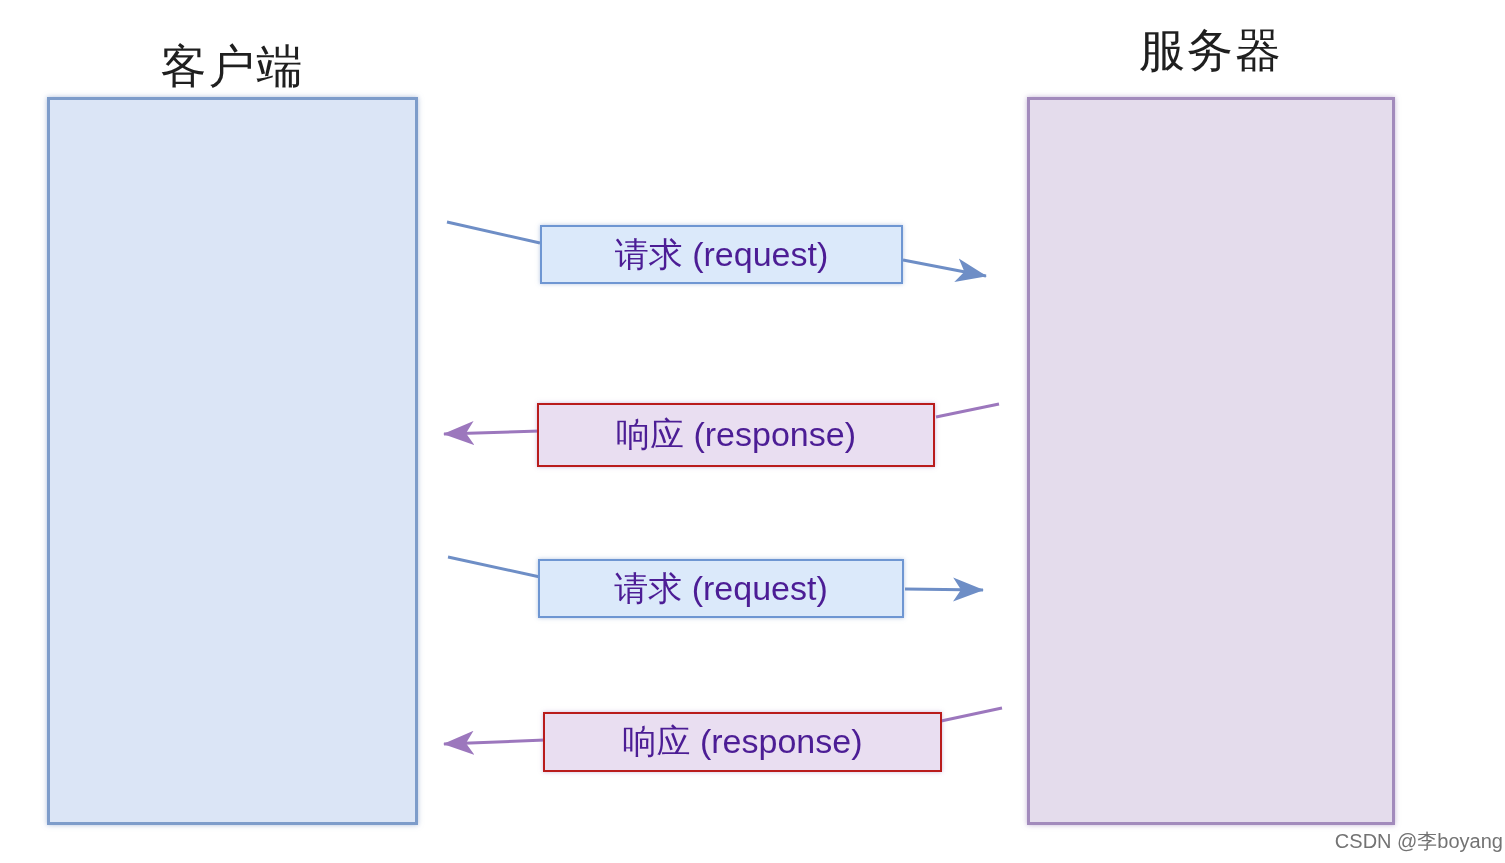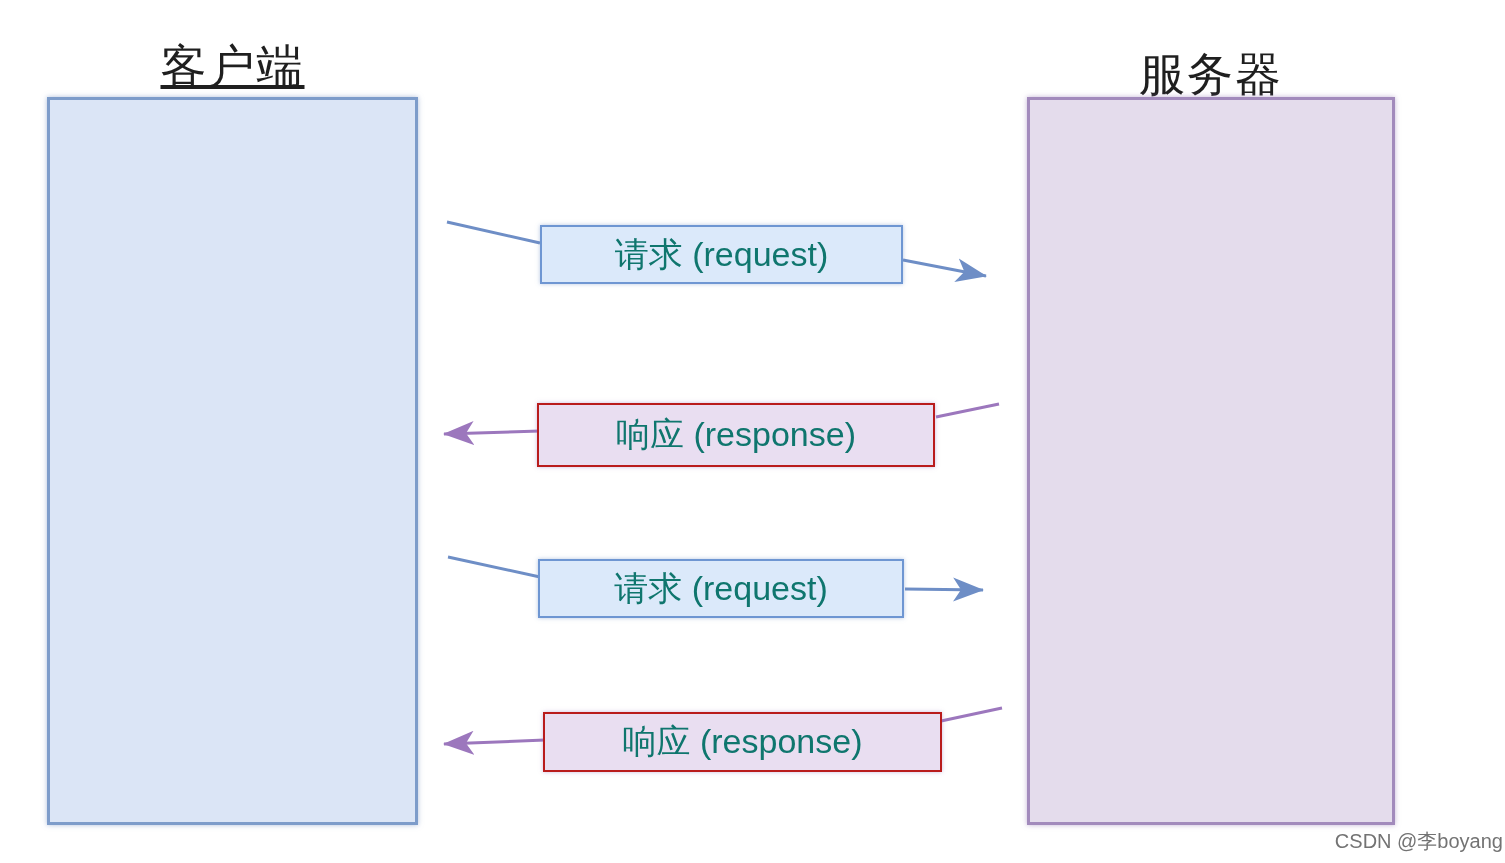--- a/index.html
+++ b/index.html
@@ -16,22 +16,22 @@
     overflow: hidden;
   }
   .entity-title {
     position: absolute;
     text-align: center;
     font-size: 46px;
     color: #1f1f1f;
     letter-spacing: 2px;
     white-space: nowrap;
   }
-  .title-client { left: 47px; top: 36px; width: 371px; text-decoration: underline; }
-  .title-server { left: 1027px; top: 44px; width: 368px; }
+  .title-client { left: 47px; top: 36px; width: 371px; }
+  .title-server { left: 1027px; top: 20px; width: 368px; }
 
   .entity-box {
     position: absolute;
     top: 97px;
     height: 728px;
     box-sizing: border-box;
   }
   .client-box {
     left: 47px;
     width: 371px;
@@ -47,21 +47,21 @@
     box-shadow: 0 0 5px rgba(146, 118, 178, 0.55);
   }
 
   .msg-label {
     position: absolute;
     box-sizing: border-box;
     display: flex;
     align-items: center;
     justify-content: center;
     font-size: 34px;
-    color: #0f766e;
+    color: #4c1d95;
     white-space: nowrap;
   }
   .msg-request {
     background: #dbe9fa;
     border: 2px solid #6e96d2;
     box-shadow: 0 0 4px rgba(110, 142, 198, 0.5);
   }
   .msg-response {
     background: #e9def1;
     border: 2px solid #b91c1c;

